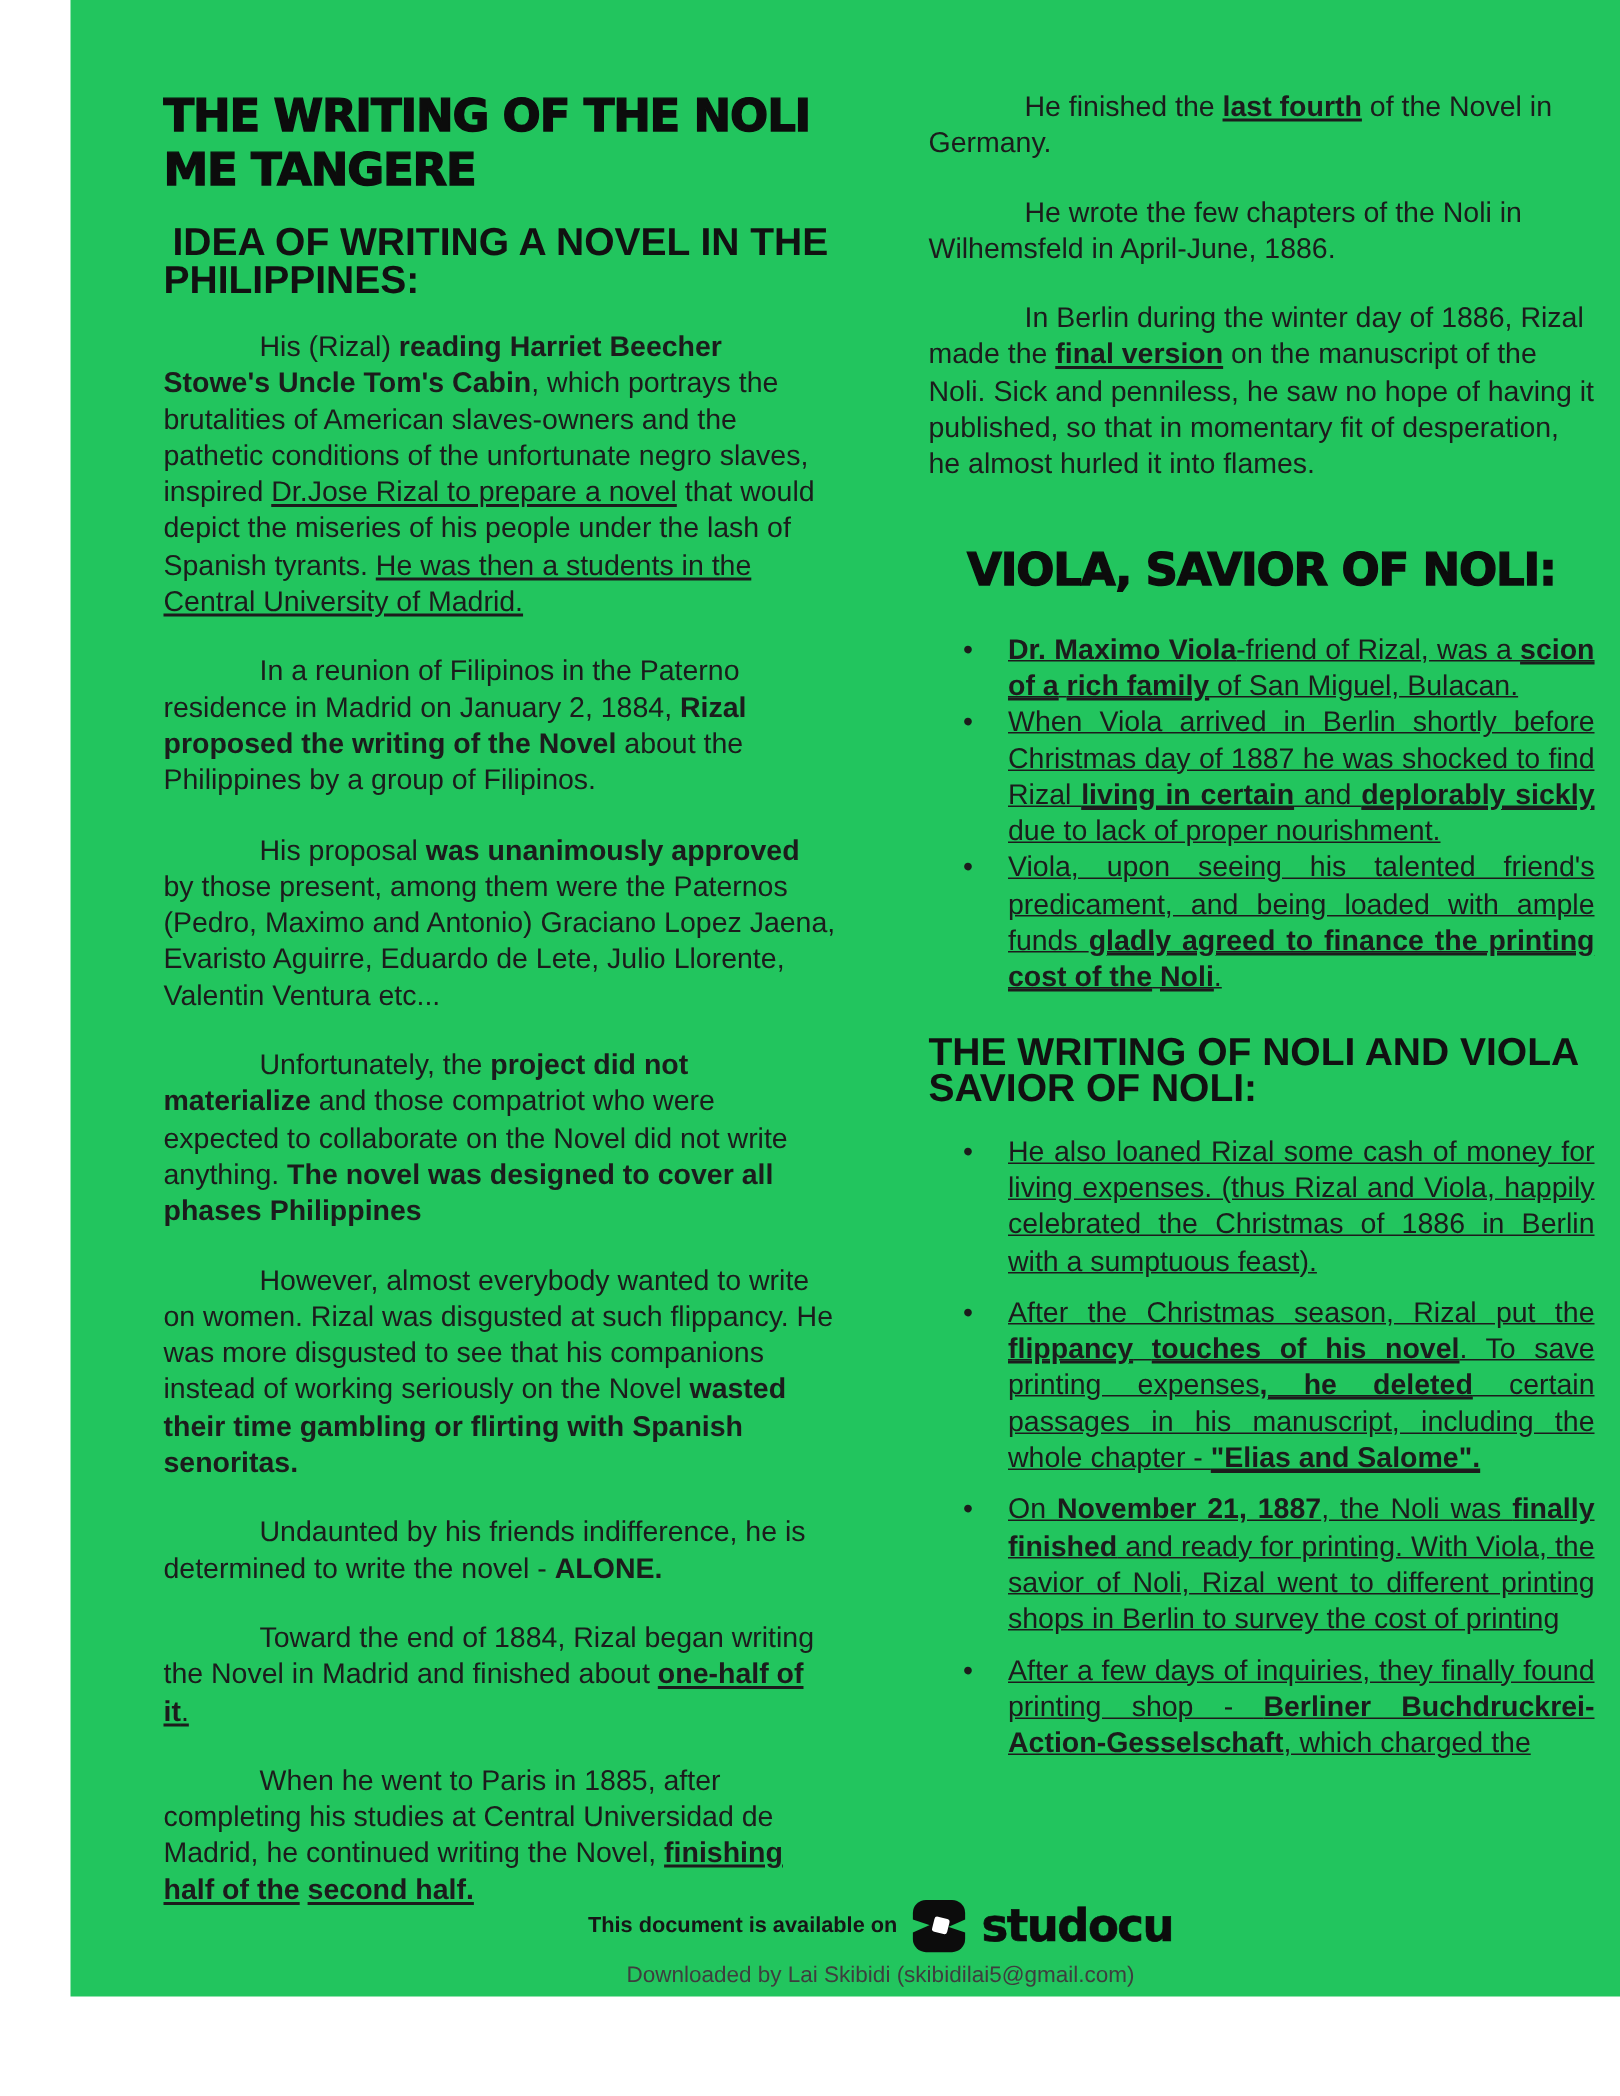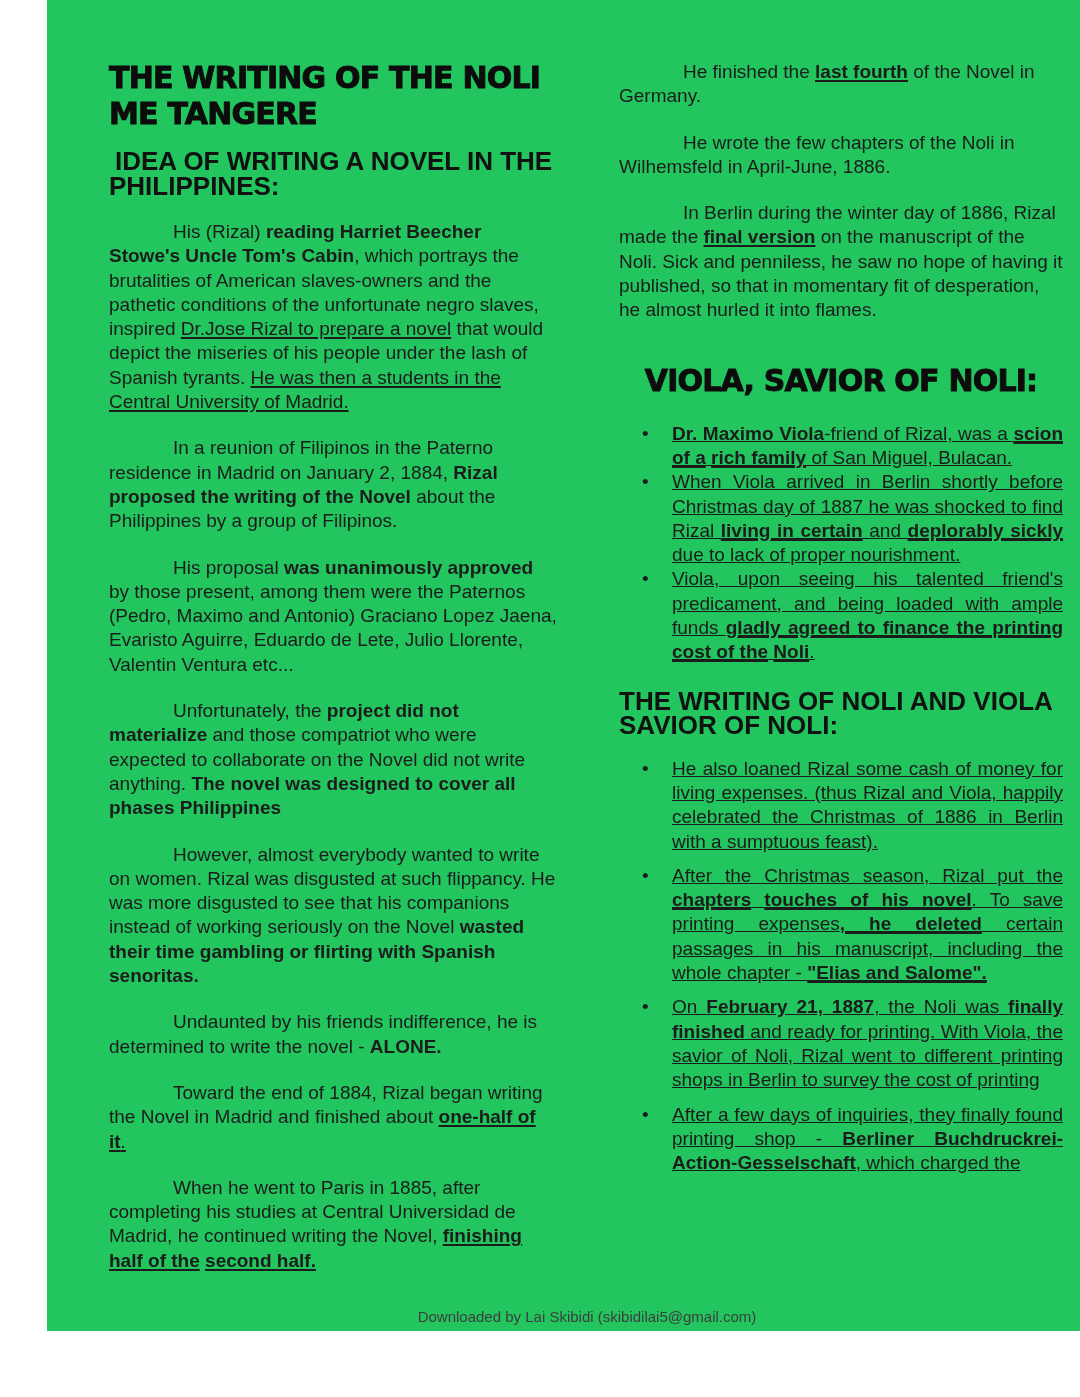--- a/index.html
+++ b/index.html
@@ -107,24 +107,35 @@
       <ul class="bullets">
         <li><span class="b">Dr. Maximo Viola</span><span>-friend of Rizal, was a </span><span class="b u">scion of a</span><span> </span><span class="b u">rich family</span><span> of San Miguel, Bulacan.</span></li>
         <li><span>When Viola arrived in Berlin shortly before Christmas day of 1887 he was shocked to find Rizal </span><span class="b u">living in certain</span><span> and </span><span class="b u">deplorably sickly</span><span> due to lack of proper nourishment.</span></li>
         <li><span>Viola, upon seeing his talented friend's predicament, and being loaded with ample funds </span><span class="b u">gladly agreed to finance the printing cost of the</span><span> </span><span class="b u">Noli</span><span>.</span></li>
       </ul>
 
       <h2 class="sub-heading writing-heading">THE WRITING OF NOLI AND VIOLA SAVIOR OF NOLI:</h2>
 
       <ul class="bullets spaced">
         <li><span>He also loaned Rizal some cash of money for living expenses. (thus Rizal and Viola, happily celebrated the Christmas of 1886 in Berlin with a sumptuous feast).</span></li>
-        <li><span>After the Christmas season, Rizal put the </span><span class="b u">chapters</span><span> </span><span class="b u">touches of his novel</span><span>. To save printing expenses</span><span class="b u">, he deleted</span><span> certain passages in his manuscript, including the whole chapter - </span><span class="b u">"Elias and Salome".</span></li>
-        <li><span>On </span><span class="b">February 21, 1887</span><span>, the Noli was </span><span class="b">finally finished</span><span> and ready for printing. With Viola, the savior of Noli, Rizal went to different printing shops in Berlin to survey the cost of printing</span></li>
+        <li><span>After the Christmas season, Rizal put the </span><span class="b u">flippancy</span><span> </span><span class="b u">touches of his novel</span><span>. To save printing expenses</span><span class="b u">, he deleted</span><span> certain passages in his manuscript, including the whole chapter - </span><span class="b u">"Elias and Salome".</span></li>
+        <li><span>On </span><span class="b">November 21, 1887</span><span>, the Noli was </span><span class="b">finally finished</span><span> and ready for printing. With Viola, the savior of Noli, Rizal went to different printing shops in Berlin to survey the cost of printing</span></li>
         <li><span>After a few days of inquiries, they finally found printing shop - </span><span class="b">Berliner Buchdruckrei-Action-Gesselschaft</span><span>, which charged the</span></li>
       </ul>
     </div>
 
   </div>
 
   <div class="footer">
+    <div class="footer-row">
+      <span class="available-text">This document is available on</span>
+      <span class="logo-box">
+        <svg viewBox="0 0 48 48" width="38" height="38" aria-hidden="true">
+          <path fill="#0c0c0c" d="M13 2 h22 a11 11 0 0 1 11 11 v5.5 L27 27 2 18.5 V13 A11 11 0 0 1 13 2 Z"></path>
+          <path fill="#0c0c0c" d="M35 46 H13 A11 11 0 0 1 2 35 v-5.5 L21 21 l25 8.5 V35 a11 11 0 0 1 -11 11 Z"></path>
+          <rect x="19" y="17" width="13" height="13" rx="2.5" fill="#ffffff" transform="rotate(14 25.5 23.5)"></rect>
+        </svg>
+      </span>
+      <span class="brand-word">studocu</span>
+    </div>
     <div class="downloaded-text">Downloaded by Lai Skibidi (skibidilai5@gmail.com)</div>
   </div>
 </div>
 
 </body></html>

